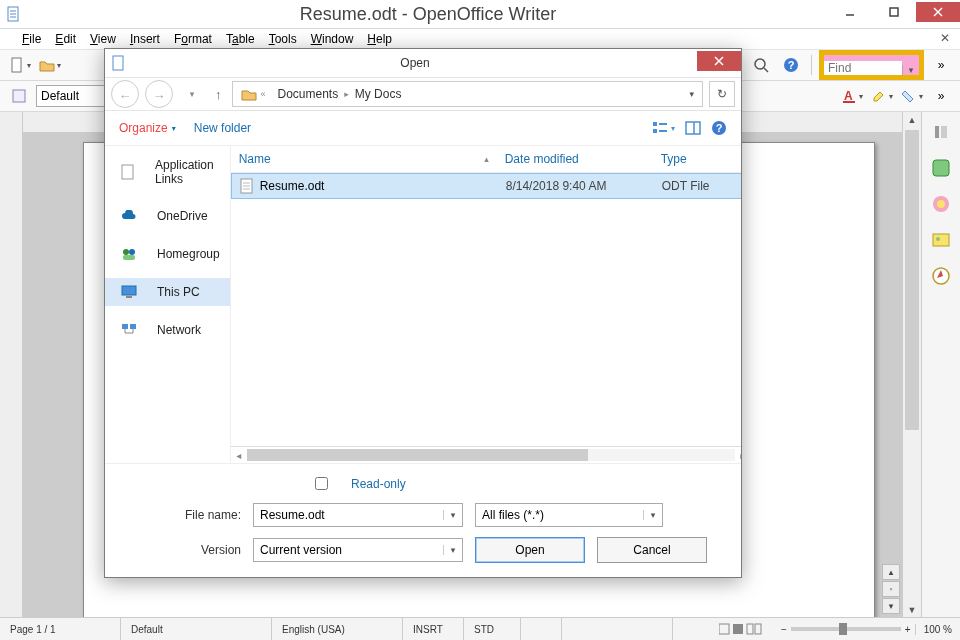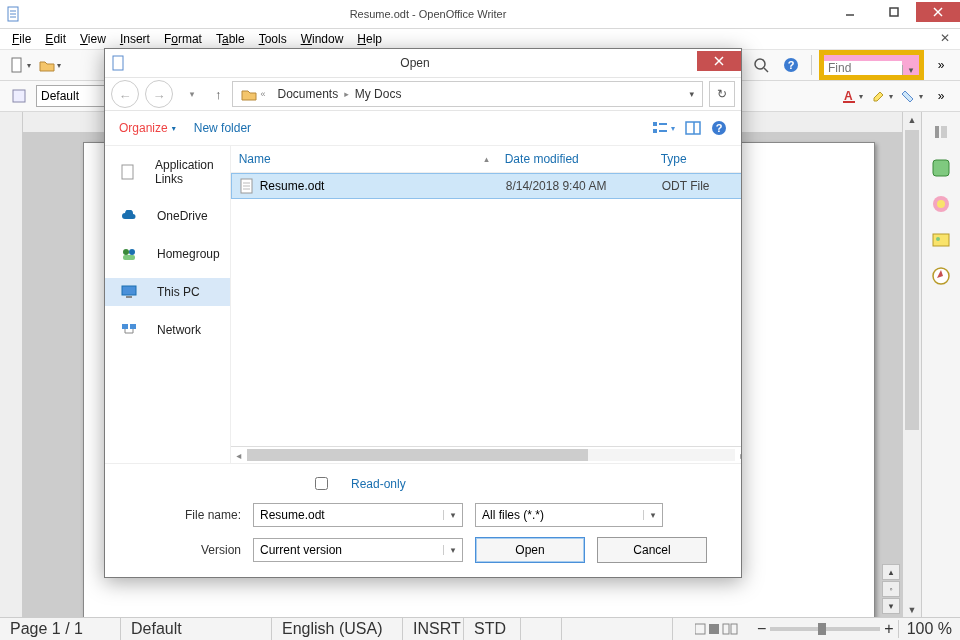--- a/index.html
+++ b/index.html
@@ -1,22 +1,22 @@
 <!DOCTYPE html>
 <html><head>
 <meta charset="utf-8">
 <style>
 html,body{margin:0;padding:0;width:960px;height:640px;overflow:hidden;font-family:"Segoe UI",Tahoma,sans-serif;font-size:12px;background:#fff;color:#000}
 .titlebar{height:28px;background:#fff;display:flex;align-items:center;border-bottom:1px solid #d9d9d9}
 .titlebar .icon{width:16px;height:16px;margin:0 6px}
-.titlebar .title{flex:1;text-align:center;color:#444;font-size:11px}
+.titlebar .title{flex:1;text-align:center;color:#444;font-size:18px}
 .winbtns{display:flex}
 .winbtn{width:44px;height:20px;display:flex;align-items:center;justify-content:center;color:#444;margin-top:-4px}
 .winbtn.close{background:#c75050;color:#fff}
-.menubar{height:20px;display:flex;align-items:center;padding:0 6px;gap:2px;position:relative}
+.menubar{height:20px;display:flex;align-items:center;padding:0 16px;gap:2px;position:relative}
 .menuitem{padding:2px 6px}
 .menuitem u{text-decoration:underline}
 .menuclose{position:absolute;right:10px;top:2px;color:#555}
 .toolbar{height:30px;border-top:1px solid #e5e5e5;border-bottom:1px solid #d9d9d9;display:flex;align-items:center;padding:0 6px;gap:4px;background:#f9f9f9}
 .toolbar2{height:30px;border-bottom:1px solid #d9d9d9;display:flex;align-items:center;padding:0 6px;gap:4px;background:#f9f9f9}
 .tbtn{min-width:20px;height:22px;display:flex;align-items:center;justify-content:center;padding:0 2px;border:1px solid transparent}
 .tbtn.split{padding-right:0}
 .tbtn.split::after{content:"▾";font-size:8px;margin-left:2px;color:#555}
 .sep{width:1px;height:20px;background:#ccc;margin:0 3px}
 .findbox{display:flex;align-items:flex-end;border:5px solid #eab308;height:20px;background:#f9a8d4}
@@ -30,21 +30,21 @@
 .docarea{flex:1;background:#ccc;position:relative;overflow:hidden}
 .rulerh{height:20px;background:#eee;border-bottom:1px solid #ccc;position:absolute;top:0;left:0;right:0}
 .page{position:absolute;top:30px;left:60px;width:790px;height:1000px;background:#fff;border:1px solid #888;box-shadow:2px 2px 4px rgba(0,0,0,0.3)}
 .vscroll{width:18px;background:#f0f0f0;border-left:1px solid #ccc;position:relative}
 .vscroll .thumb{position:absolute;top:18px;left:2px;right:2px;height:300px;background:#cdcdcd}
 .vscroll .arr{position:absolute;left:0;right:0;height:16px;text-align:center;font-size:9px;color:#555;line-height:16px}
 .sidepanel{width:38px;background:#f5f5f5;border-left:1px solid #ccc;display:flex;flex-direction:column;align-items:center;padding-top:8px;gap:12px}
 .sideicon{width:24px;height:24px;display:flex;align-items:center;justify-content:center}
 .bottomnav{position:absolute;right:60px;bottom:26px;display:flex;flex-direction:column;gap:1px}
 .bottomnav div{width:16px;height:14px;background:#eee;border:1px solid #bbb;font-size:9px;text-align:center;line-height:14px;color:#444}
-.statusbar{position:absolute;bottom:0;left:0;right:0;height:22px;border-top:1px solid #ccc;background:#f4f4f4;display:flex;align-items:center;font-size:16px;color:#333}
+.statusbar{position:absolute;bottom:0;left:0;right:0;height:22px;border-top:1px solid #ccc;background:#f4f4f4;display:flex;align-items:center;font-size:10px;color:#333}
 .statusbar .cell{padding:0 10px;border-right:1px solid #ccc;height:100%;display:flex;align-items:center}
 .statusbar .spacer{flex:1}
 .zoom{display:flex;align-items:center;gap:4px;padding:0 8px}
 .zoomslider{width:110px;height:4px;background:#ccc;position:relative}
 .zoomslider .knob{position:absolute;left:48px;top:-4px;width:8px;height:12px;background:#888}
 
 .dialog{position:absolute;left:104px;top:48px;width:636px;height:528px;background:#fff;border:1px solid #7a7a7a;box-shadow:0 4px 20px rgba(0,0,0,0.35);z-index:50;display:flex;flex-direction:column}
 .dlgtitle{height:28px;display:flex;align-items:center;background:#fff}
 .dlgtitle .icon{width:16px;height:16px;margin:0 6px}
 .dlgtitle .t{flex:1;text-align:center;color:#333}

